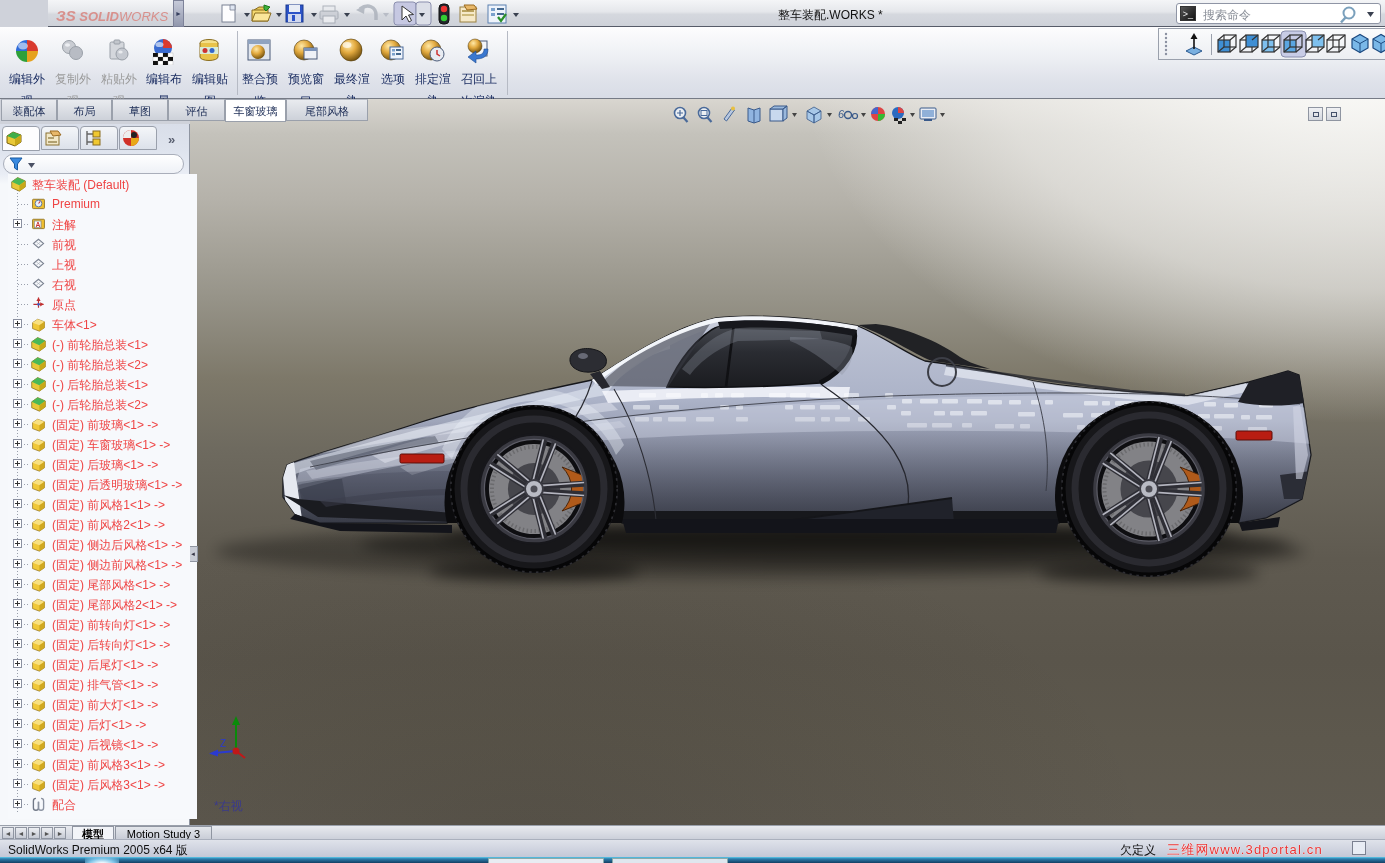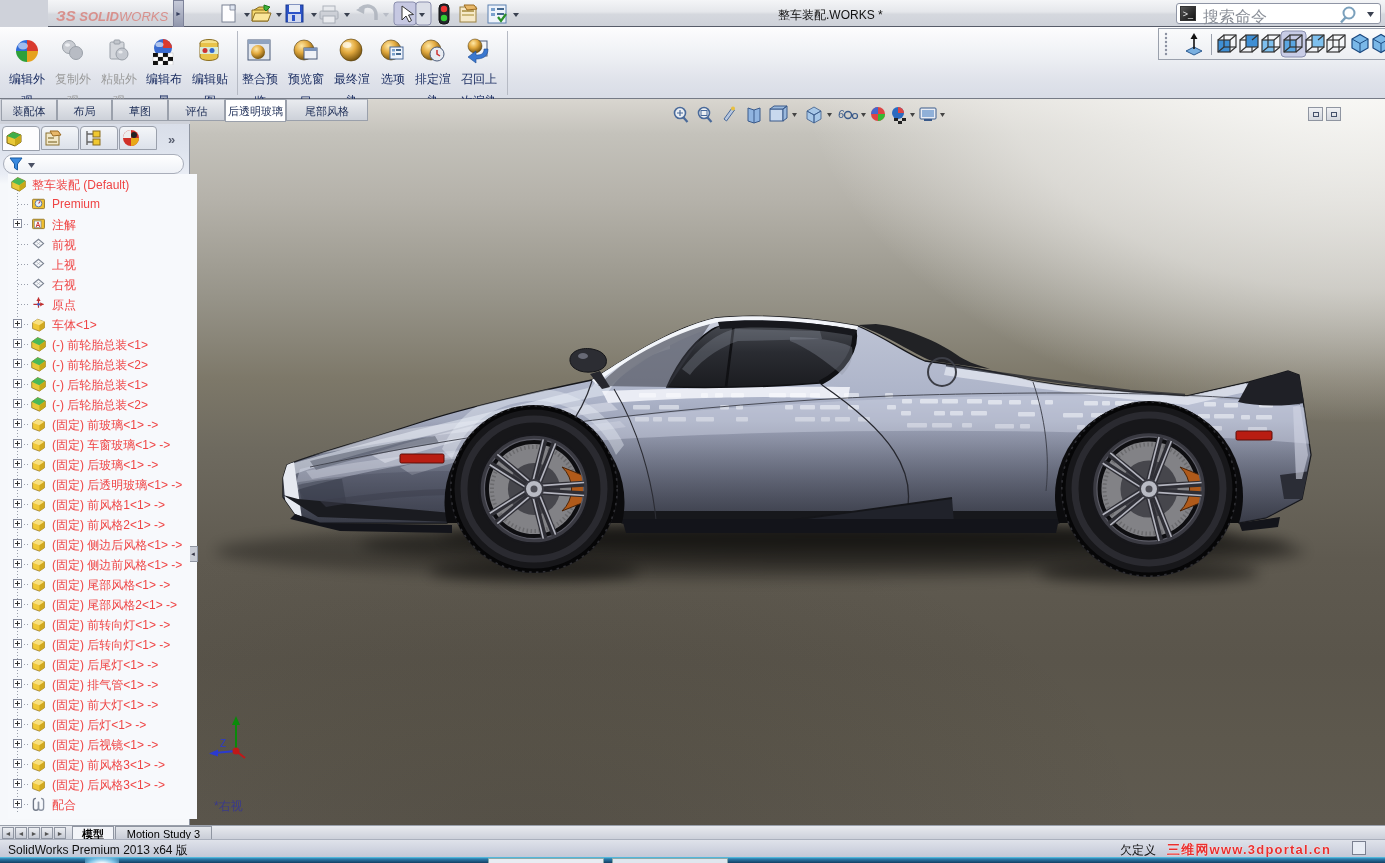--- a/index.html
+++ b/index.html
@@ -101,21 +101,21 @@
         <rect x="283" y="7" width="4" height="3" fill="#7aa0cc"></rect>
         <rect x="289" y="7" width="7" height="2" fill="#44688f"></rect>
         <rect x="283" y="12" width="4" height="3" fill="#7aa0cc"></rect>
         <rect x="289" y="12" width="7" height="2" fill="#44688f"></rect>
         <path d="M290 16 l3 4 5 -7" stroke="#2a8f2a" stroke-width="2.2" fill="none"></path>
       </g>
       <path d="M305 12 l6 0 -3 4 z" fill="#3a4150"></path>
 </svg>
 <div class="abs" style="left:1128px;top:3px;width:205px;height:21px;background:#fff;border:1px solid #8f95a5;border-radius:3px">
       <div class="abs" style="left:3px;top:2px;width:16px;height:15px;background:linear-gradient(135deg,#555,#111);border:1px solid #333;color:#eee;font-size:9px;line-height:14px;text-align:center">&gt;_</div>
-      <span class="abs" style="left:26px;top:3px;font-size:16px;color:#8a8f98">搜索命令</span>
+      <span class="abs" style="left:26px;top:3px;font-size:12px;color:#8a8f98">搜索命令</span>
       <svg class="abs" style="left:162px;top:1px" width="40" height="19" viewBox="0 0 40 19">
         <circle cx="10" cy="8" r="5.5" fill="none" stroke="#7aa0bc" stroke-width="2"></circle>
         <path d="M6.5 12.5 L2 17.5" stroke="#7aa0bc" stroke-width="2.5"></path>
         <path d="M28 7 l7 0 -3.5 5 z" fill="#3a4150"></path>
       </svg>
     </div>
 <span class="abs" style="left:1341px;top:4px;font-size:15px;font-weight:bold;color:#4a5064">?</span>
 <svg class="abs" style="left:1356px;top:10px" width="30" height="10">
       <path d="M2 5 l6 0 -3 4 z" fill="#3a4150"></path>
       <rect x="18" y="5" width="10" height="2.6" fill="#3a4150"></rect>
@@ -604,21 +604,21 @@
       <text x="12" y="36" font-size="10" fill="#2a3ad0">Z</text>
       <text x="33" y="30" font-size="10" fill="#0a8a0a"></text>
     </svg>
 <span class="abs" style="left:24px;top:699px;font-size:12px;color:#3a3a8a">*右视</span>
 </div>
 <div class="abs" id="tabrow">
 <div class="cmtab" style="left:1px;width:56px">装配体</div>
 <div class="cmtab" style="left:57px;width:55px">布局</div>
 <div class="cmtab" style="left:112px;width:56px">草图</div>
 <div class="cmtab" style="left:168px;width:57px">评估</div>
-<div class="cmtab active" style="left:225px;width:61px">后透明玻璃</div>
+<div class="cmtab active" style="left:225px;width:61px">车窗玻璃</div>
 <div class="cmtab" style="left:286px;width:82px">尾部风格</div>
 </div>
 <div class="abs" id="panel">
 <div class="ptab active" style="left:2px"><svg width="24" height="22" viewBox="0 0 24 22">
         <path d="M4 9 l6 -4 8 3 0 7 -6 4 -8 -3 z" fill="#e8c838" stroke="#7a6010"></path>
         <path d="M10 5 l8 3 -6 4 -8 -3 z" fill="#3fae4a"></path>
         <path d="M12 12 l6 -4 0 7 -6 4 z" fill="#c8a818"></path>
       </svg></div>
 <div class="ptab" style="left:41px"><svg width="24" height="22" viewBox="0 0 24 22">
         <rect x="4" y="6" width="13" height="12" fill="#f2e8c8" stroke="#8a7030"></rect>
@@ -1037,21 +1037,21 @@
 <div class="abs" id="motion">
 <div class="navbtn" style="left:2px">◄</div>
 <div class="navbtn" style="left:15px">◄</div>
 <div class="navbtn" style="left:28px">►</div>
 <div class="navbtn" style="left:41px">►</div>
 <div class="navbtn" style="left:54px">►</div>
 <div class="mtab" style="left:72px;top:0;width:42px;height:14px;background:#f2f4f8;font-weight:bold">模型</div>
 <div class="mtab" style="left:115px;width:97px">Motion Study 3</div>
 </div>
 <div class="abs" id="statusbar">
-<span style="position:absolute;left:8px;top:2px">SolidWorks Premium 2013 x64 版</span>
+<span style="position:absolute;left:8px;top:2px">SolidWorks Premium 2005 x64 版</span>
 <span style="position:absolute;left:1120px;top:2px">欠定义</span>
-<span style="position:absolute;left:1167px;top:1px;color:#e83030;font-weight:bold;font-size:13px;letter-spacing:1.2px;text-shadow:0 0 1px #fff,0 0 1px #fff">三维网www.3dportal.cn</span>
+<span style="position:absolute;left:1167px;top:1px;color:#e83030;font-weight:normal;font-size:13px;letter-spacing:1.2px;text-shadow:0 0 1px #fff,0 0 1px #fff">三维网www.3dportal.cn</span>
 <div style="position:absolute;left:1352px;top:1px;width:14px;height:14px;background:#e8ecf4;border:1px solid #7a8090"></div>
 </div>
 <div class="abs" id="taskbar">
 <div class="abs" style="left:488px;top:1px;width:116px;height:5px;background:#e8ecf2;border:1px solid #8aa;border-bottom:none"></div>
 <div class="abs" style="left:612px;top:1px;width:116px;height:5px;background:#dfe6ee;border:1px solid #8aa;border-bottom:none"></div>
 <div class="abs" style="left:85px;top:0px;width:34px;height:6px;background:radial-gradient(ellipse at 50% 130%, #eaf6fd 20%, #7ec4e8 55%, rgba(60,130,180,0) 100%)"></div>
 </div>
 </body></html>

